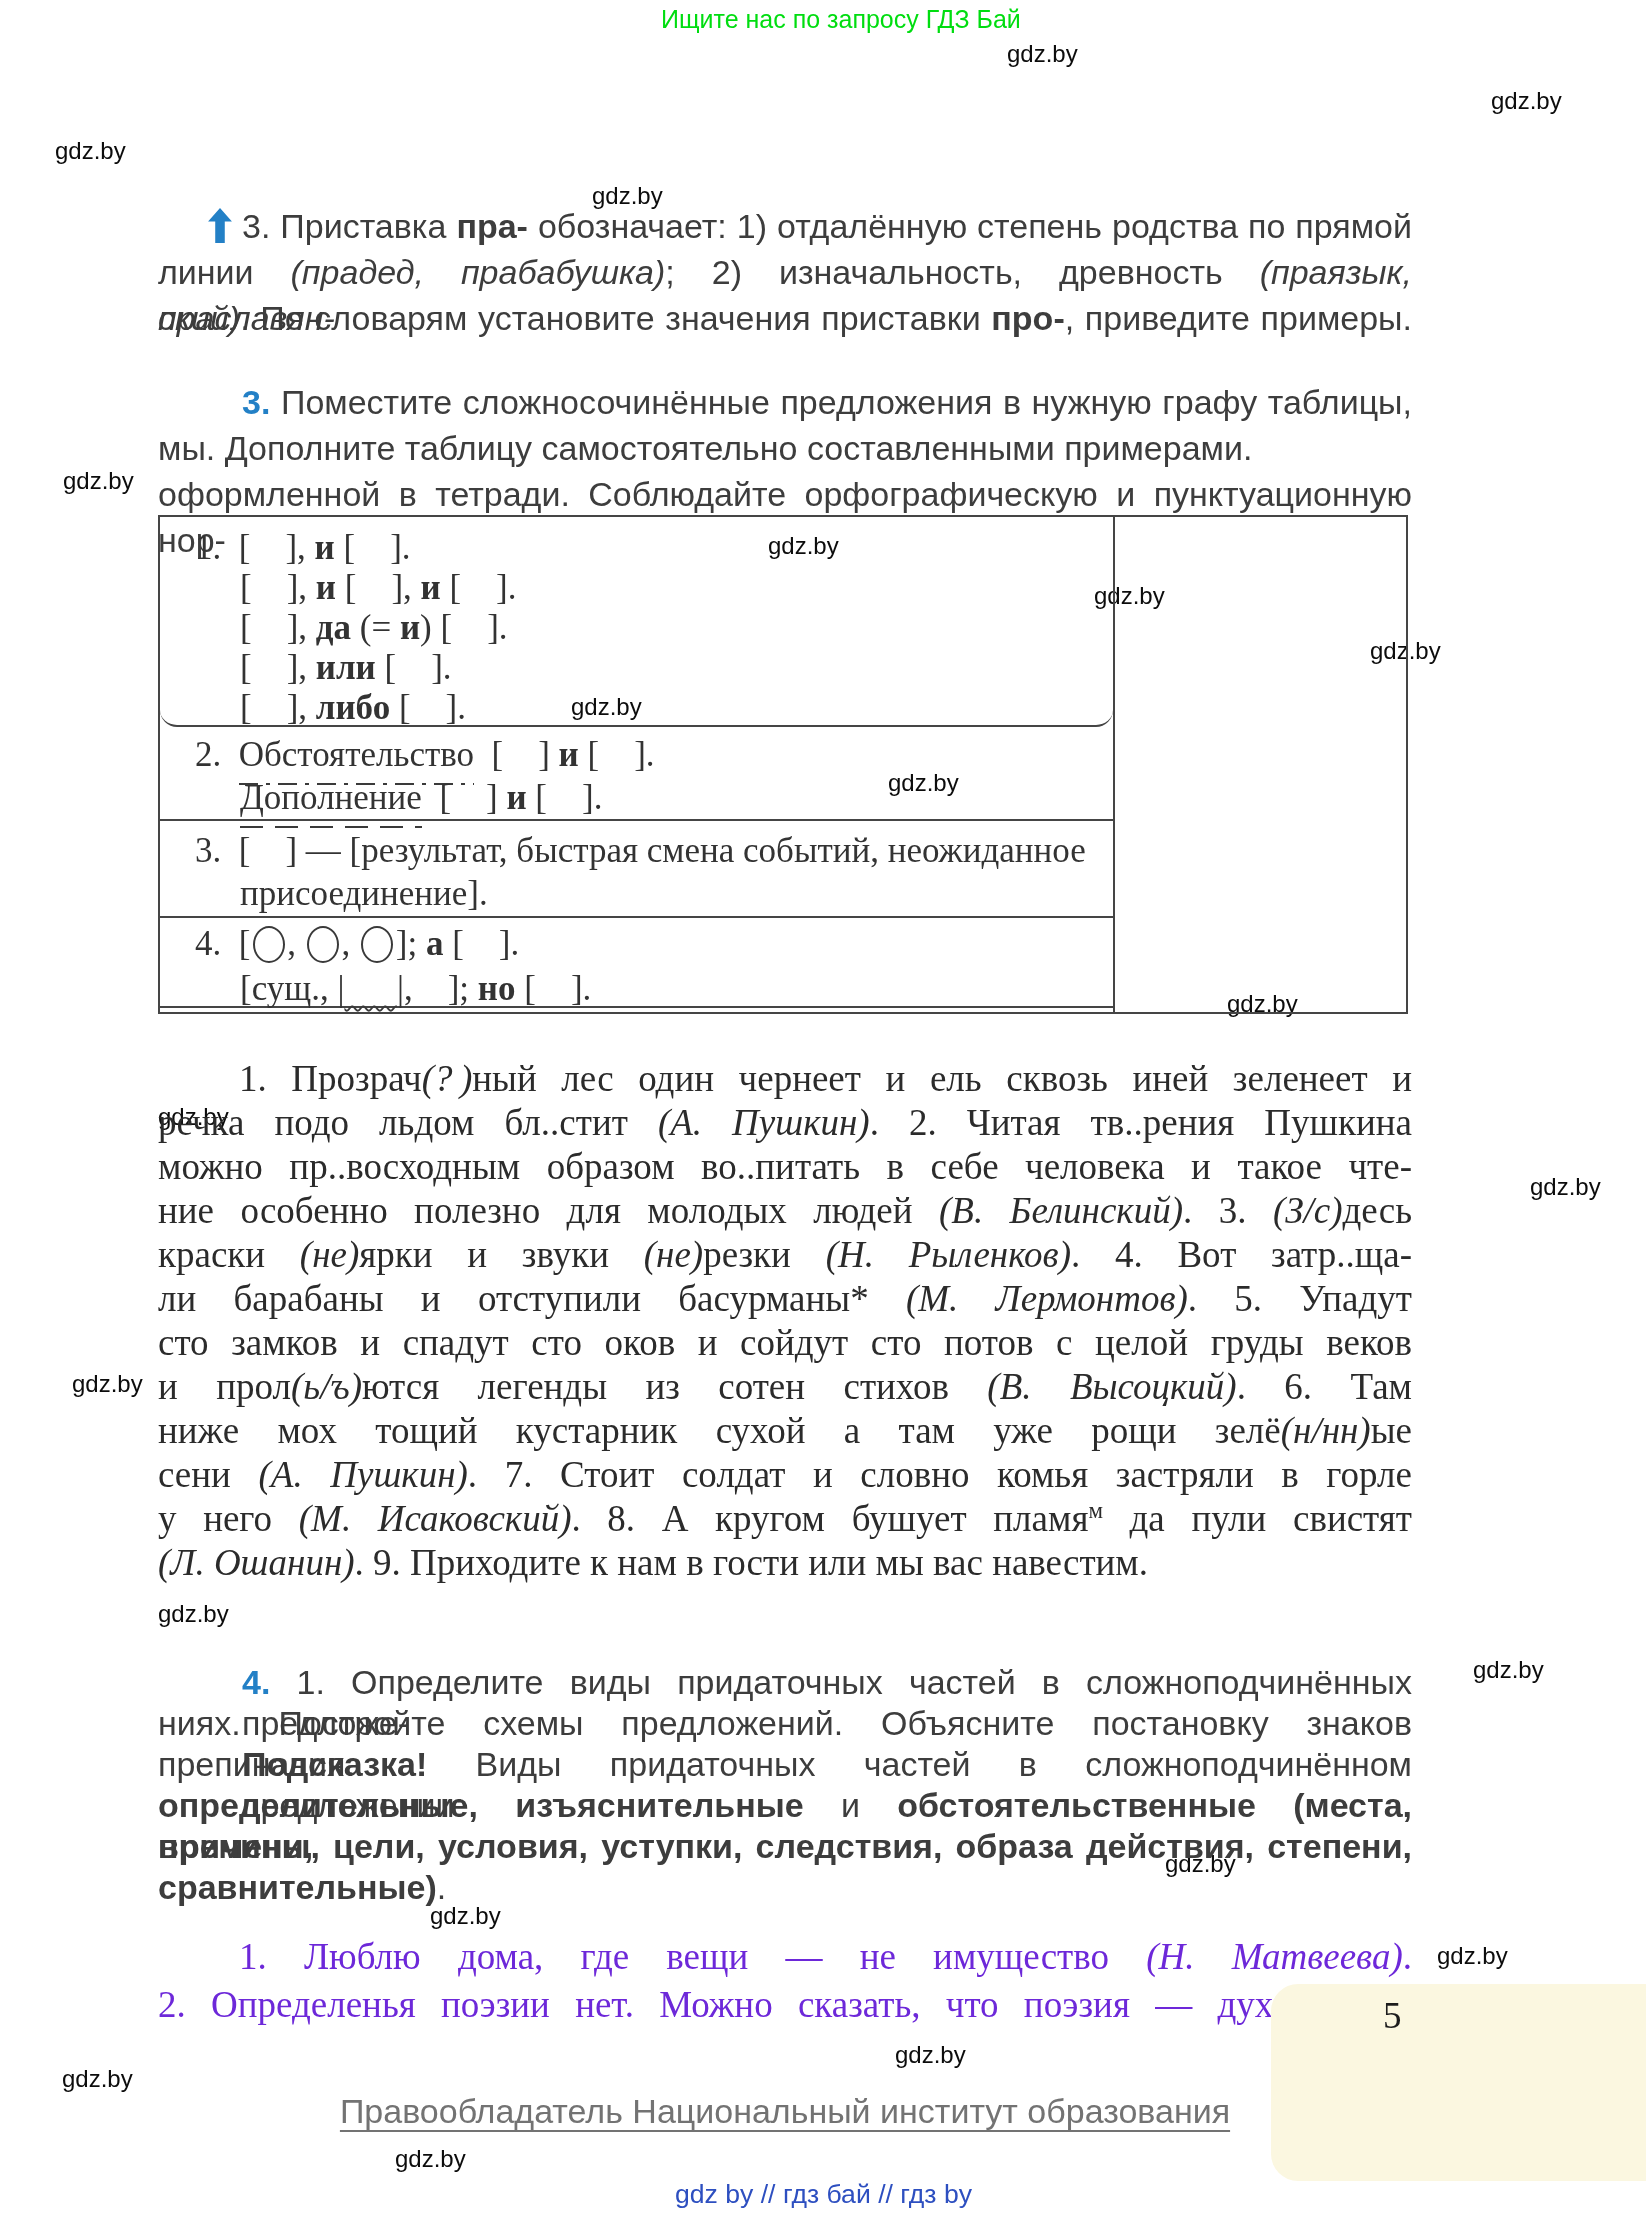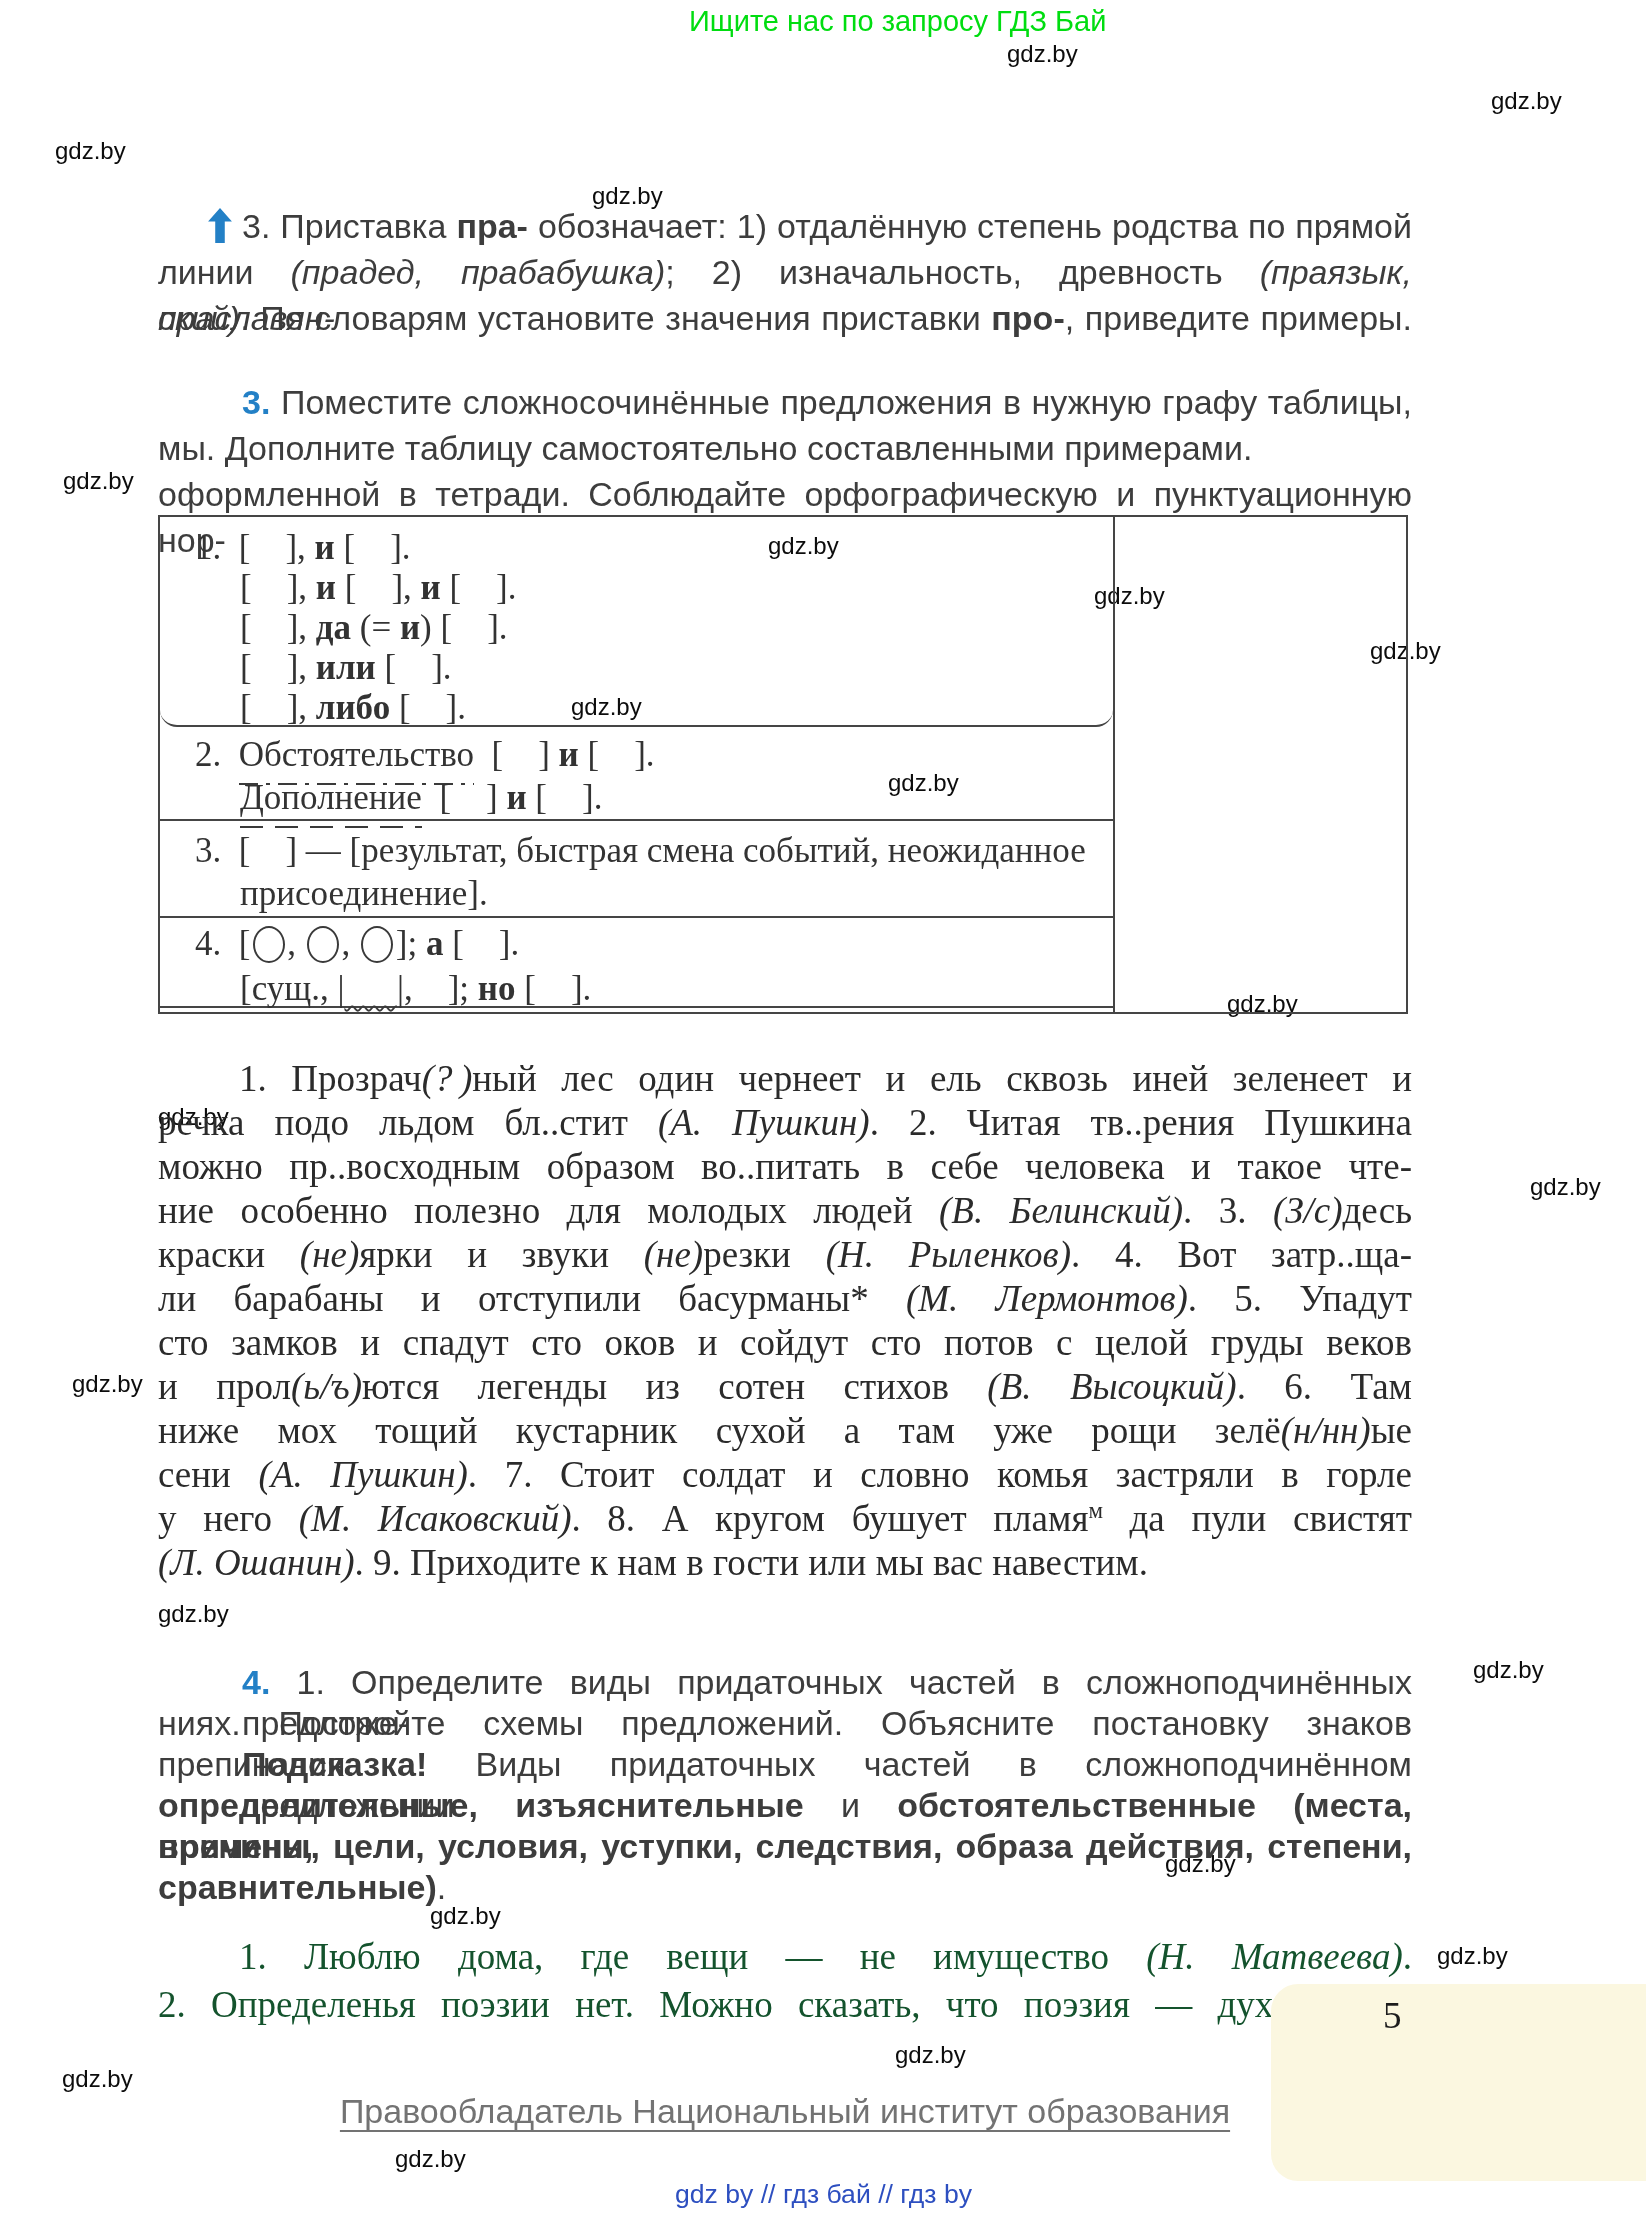--- a/index.html
+++ b/index.html
@@ -17,21 +17,21 @@
 
   
   .para1{left:158px;top:203px;width:1254px;font-size:34px;color:#3d3d3d;}
   .para1 .line{height:46px;line-height:46px;}
   .para2{left:158px;top:379px;width:1254px;font-size:34px;color:#3d3d3d;}
   .para2 .line{height:46px;line-height:46px;}
   .sentences{left:158px;top:1057px;width:1254px;font-size:37px;color:#2b2b2b;}
   .sentences .line{height:44px;line-height:44px;}
   .sec4{left:158px;top:1662px;width:1254px;font-size:34px;color:#3d3d3d;}
   .sec4 .line{height:41px;line-height:41px;}
-  .bottomlines{left:158px;top:1933px;width:1254px;font-size:37px;color:#14532d;}
+  .bottomlines{left:158px;top:1933px;width:1254px;font-size:37px;color:#6d28d9;}
   .bottomlines .line{height:48px;line-height:48px;word-spacing:16px;}
 
   
   .stable{position:absolute;left:158px;top:515px;width:1250px;height:499px;
           border:2.4px solid #454545;box-sizing:border-box;font-size:35px;color:#333;}
   .stable .divider{position:absolute;left:953px;top:0;bottom:0;width:2.4px;background:#454545;}
   .trow{position:relative;box-sizing:border-box;border-bottom:2.4px solid #454545;padding-left:35px;width:953px;}
   .trow:last-child{border-bottom:none;}
   .trow1{height:210px;padding-top:11.3px;border-radius:17px;}
   .trow1 .line{height:40px;line-height:40px;}
@@ -51,21 +51,21 @@
   .seg-u1{padding-bottom:11.3px;
     background:repeating-linear-gradient(90deg,#3a3a3a 0 19.3px,transparent 19.3px 27px,#3a3a3a 27px 31px,transparent 31px 39px) left bottom/100% 2.4px no-repeat;}
   .seg-u2{padding-bottom:11.3px;
     background:repeating-linear-gradient(90deg,#3a3a3a 0 22.6px,transparent 22.6px 35px) left bottom/100% 2.4px no-repeat;}
   .seg-wavy{text-decoration:underline;text-decoration-style:wavy;text-decoration-color:#3a3a3a;
     text-decoration-thickness:1.6px;text-underline-offset:4.8px;}
   .seg-circle{display:inline-block;width:32px;height:37px;border:2.4px solid #3a3a3a;
     border-radius:50%;vertical-align:-8px;margin:0 2.4px;box-sizing:border-box;}
 
   
-  .promo{position:absolute;left:689px;top:4.8px;font-size:29px;color:#00dd10;white-space:nowrap;}
+  .promo{position:absolute;left:661px;top:4.8px;font-size:25px;color:#00dd10;white-space:nowrap;}
   .wm{position:absolute;font-size:24px;color:#0c0c0c;white-space:nowrap;}
   .arrow-icon{position:absolute;left:208px;top:208px;}
   .yellowbox{position:absolute;left:1271px;top:1984px;width:376px;height:197px;
     background:#fbf7e0;border-radius:27px 0 0 27px;}
   .pagenum{position:absolute;left:1383px;top:1994px;font-size:37px;color:#1c1c1c;}
   .copylink{position:absolute;left:158px;top:2092px;width:1254px;text-align:center;
     font-size:34px;color:#f5a8bc;}
   .copylink a{color:#737373;text-decoration:underline;text-decoration-thickness:2.4px;
     text-underline-offset:7.3px;cursor:pointer;}
   .sitefooter{position:absolute;left:158px;top:2179px;width:1331px;text-align:center;

